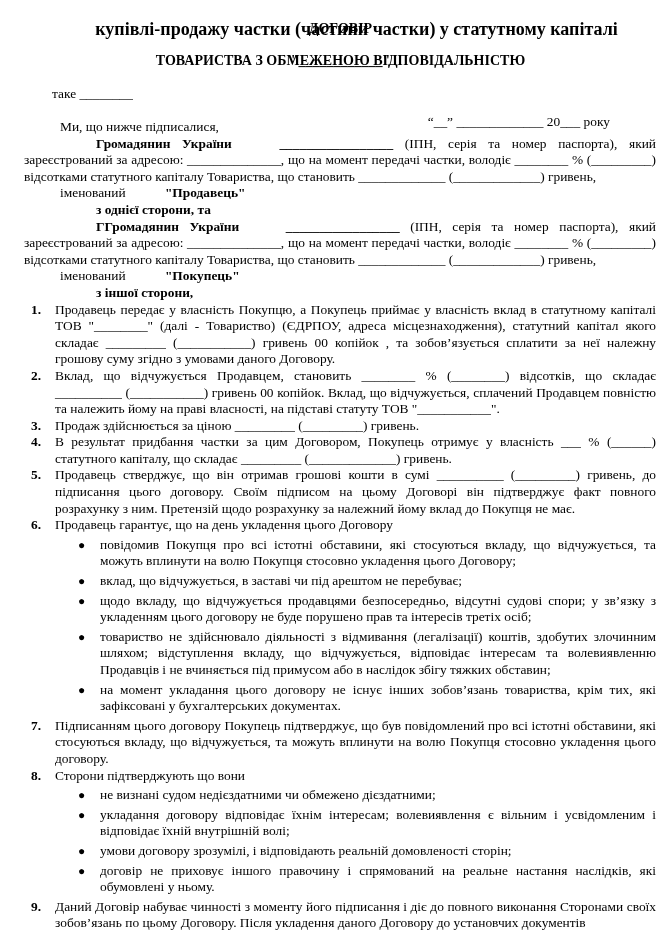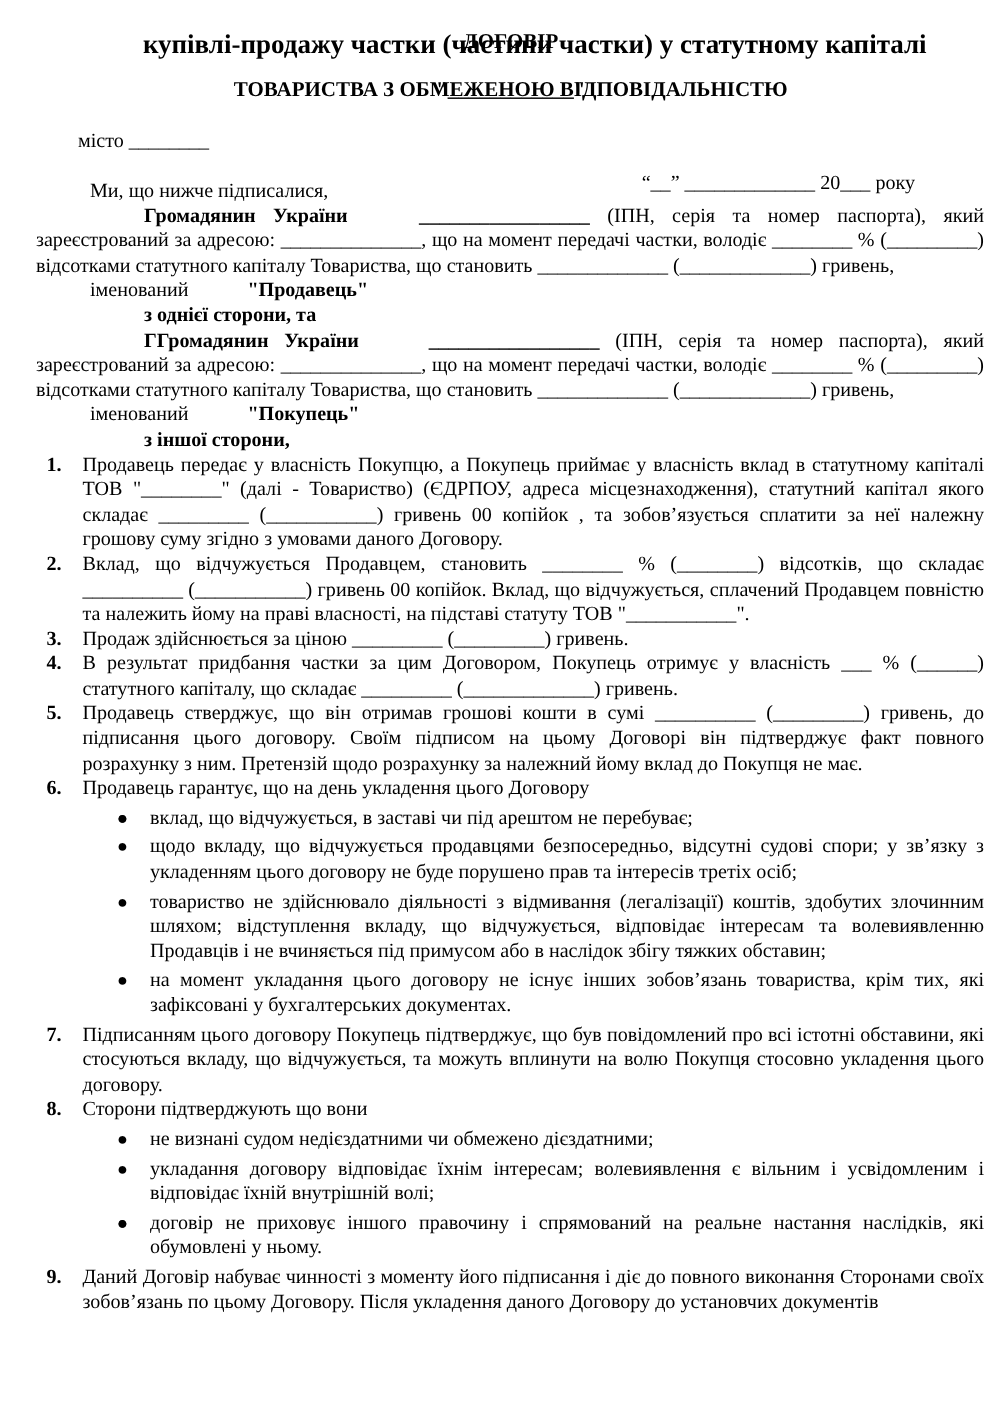--- a/index.html
+++ b/index.html
@@ -32,21 +32,21 @@
 <div class="page">
 
   <div class="title-block">
     <div class="t1">ДОГОВІР</div>
     <div class="t2">купівлі-продажу частки (частини частки) у статутному капіталі</div>
     <div class="t3">ТОВАРИСТВА З ОБМЕЖЕНОЮ ВІДПОВІДАЛЬНІСТЮ</div>
     <div class="t4">"____________"</div>
   </div>
 
   <div class="place-date">
-    <span class="place">місто ________</span>
+    <span class="place">таке ________</span>
     <span class="date">“__” _____________ 20___ року</span>
   </div>
 
   <div class="body-text">
     <p class="ind">Ми, що нижче підписалися,</p>
 
     <p class="ind just"><span class="bold">Громадянин України</span> <span class="bold">_________________</span><span> (ІПН, серія та номер паспорта), який зареєстрований за адресою: ______________, що на момент передачі частки, володіє ________ % (_________) відсотками статутного капіталу Товариства, що становить _____________ (_____________) гривень,</span></p>
     <p class="ind"><span>іменований </span><span class="bold">"Продавець"</span></p>
     <p class="ind bold">з однієї сторони, та</p>
 
@@ -56,30 +56,30 @@
 
 
     <ol class="main" id="clauses">
         <li><span class="num">1.</span><span>Продавець передає у власність Покупцю, а Покупець приймає у власність вклад в статутному капіталі ТОВ "________" (далі - Товариство) (ЄДРПОУ, адреса місцезнаходження), статутний капітал якого складає _________ (___________) гривень 00 копійок , та зобов’язується сплатити за неї належну грошову суму згідно з умовами даного Договору.</span></li>
         <li><span class="num">2.</span><span>Вклад, що відчужується Продавцем, становить ________ % (________) відсотків, що складає __________ (___________) гривень 00 копійок. Вклад, що відчужується, сплачений Продавцем повністю та належить йому на праві власності, на підставі статуту ТОВ "___________".</span></li>
         <li><span class="num">3.</span><span>Продаж здійснюється за ціною _________ (_________) гривень.</span></li>
         <li><span class="num">4.</span><span>В результат придбання частки за цим Договором, Покупець отримує у власність ___ % (______) статутного капіталу, що складає _________ (_____________) гривень.</span></li>
         <li><span class="num">5.</span><span>Продавець стверджує, що він отримав грошові кошти в сумі __________ (_________) гривень, до підписання цього договору. Своїм підписом на цьому Договорі він підтверджує факт повного розрахунку з ним. Претензій щодо розрахунку за належний йому вклад до Покупця не має.</span></li>
         <li><span class="num">6.</span><span>Продавець гарантує, що на день укладення цього Договору</span></li>
         <ul class="bul">
-          <li><span class="dot">●</span></li>
+          <li><span class="dot">●</span><span>повідомив Покупця про всі істотні обставини, які стосуються вкладу, що відчужується, та можуть вплинути на волю Покупця стосовно укладення цього Договору;</span></li>
           <li><span class="dot">●</span><span>вклад, що відчужується, в заставі чи під арештом не перебуває;</span></li>
           <li><span class="dot">●</span><span>щодо вкладу, що відчужується продавцями безпосередньо, відсутні судові спори; у зв’язку з укладенням цього договору не буде порушено прав та інтересів третіх осіб;</span></li>
           <li><span class="dot">●</span><span>товариство не здійснювало діяльності з відмивання (легалізації) коштів, здобутих злочинним шляхом; відступлення вкладу, що відчужується, відповідає інтересам та волевиявленню Продавців і не вчиняється під примусом або в наслідок збігу тяжких обставин;</span></li>
           <li><span class="dot">●</span><span>на момент укладання цього договору не існує інших зобов’язань товариства, крім тих, які зафіксовані у бухгалтерських документах.</span></li>
         </ul>
         <li><span class="num">7.</span><span>Підписанням цього договору Покупець підтверджує, що був повідомлений про всі істотні обставини, які стосуються вкладу, що відчужується, та можуть вплинути на волю Покупця стосовно укладення цього договору.</span></li>
         <li><span class="num">8.</span><span>Сторони підтверджують що вони</span></li>
         <ul class="bul">
           <li><span class="dot">●</span><span>не визнані судом недієздатними чи обмежено дієздатними;</span></li>
           <li><span class="dot">●</span><span>укладання договору відповідає їхнім інтересам; волевиявлення є вільним і усвідомленим і відповідає їхній внутрішній волі;</span></li>
-          <li><span class="dot">●</span></li>
+          <li><span class="dot">●</span><span>умови договору зрозумілі, і відповідають реальній домовленості сторін;</span></li>
           <li><span class="dot">●</span><span>договір не приховує іншого правочину і спрямований на реальне настання наслідків, які обумовлені у ньому.</span></li>
         </ul>
         <li><span class="num">9.</span><span>Даний Договір набуває чинності з моменту його підписання і діє до повного виконання Сторонами своїх зобов’язань по цьому Договору. Після укладення даного Договору до установчих документів</span></li>
       </ol>
   </div>
 </div>
 
 </body></html>

